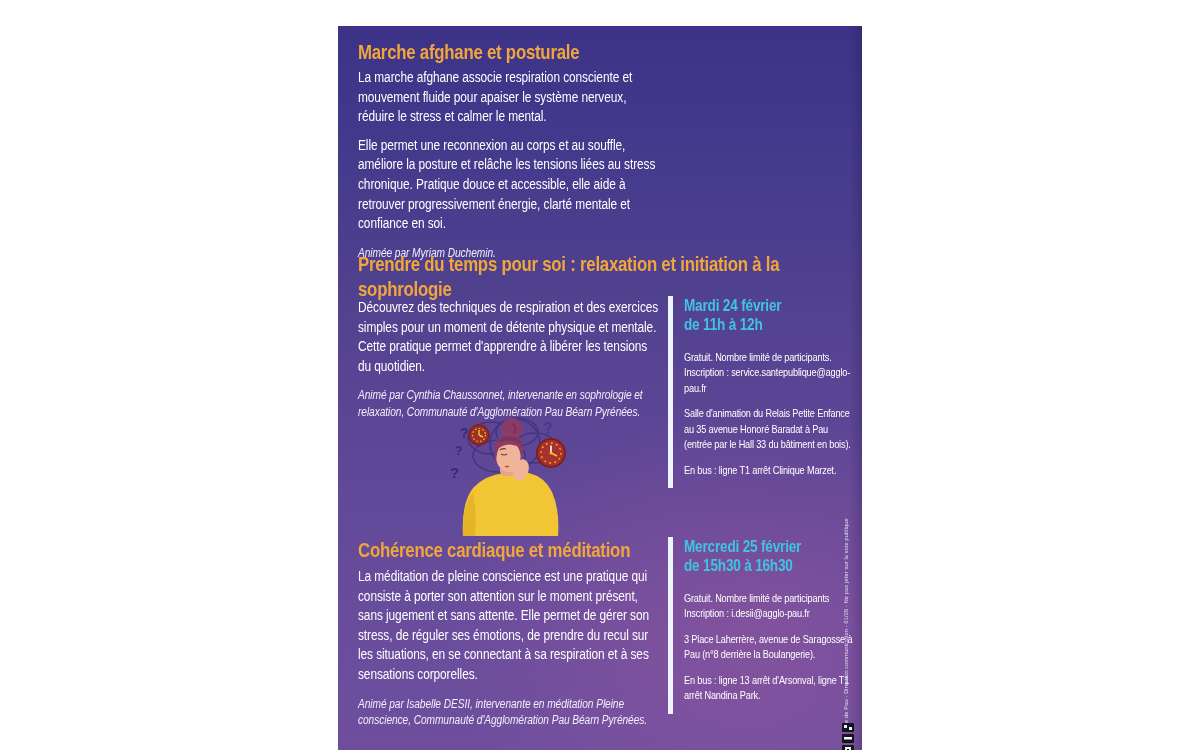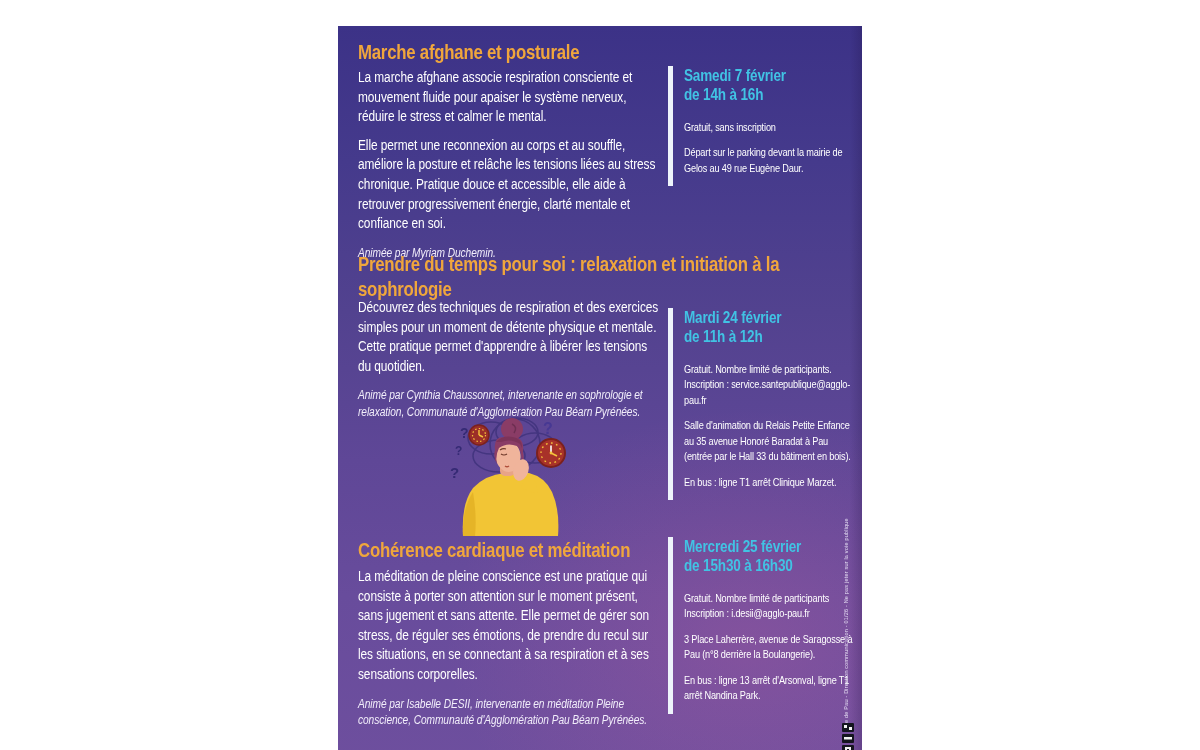--- a/index.html
+++ b/index.html
@@ -36,39 +36,27 @@
 
 <div class="stage">
   <div class="flyer">
 
     <h2 class="section-title" style="top:14px">Marche afghane et posturale</h2>
     <div class="body-block" style="top:42px">
       <p>La marche afghane associe respiration consciente et mouvement fluide pour apaiser le système nerveux, réduire le stress et calmer le mental.</p>
       <p>Elle permet une reconnexion au corps et au souffle, améliore la posture et relâche les tensions liées au stress chronique. Pratique douce et accessible, elle aide à retrouver progressivement énergie, clarté mentale et confiance en soi.</p>
       <p class="facilitator">Animée par Myriam Duchemin.</p>
     </div>
-    <div class="schedule" style="top:40px">
-      <div class="schedule-text">
-        <div class="date">
-          <div>Samedi 7 février</div>
-          <div>de 14h à 16h</div>
-        </div>
-        <div class="schedule-details">
-          <p>Gratuit, sans inscription</p>
-          <p>Départ sur le parking devant la mairie de Gelos au 49 rue Eugène Daur.</p>
-        </div>
-      </div>
-    </div>
 
     <h2 class="section-title" style="top:226px">Prendre du temps pour soi : relaxation et initiation à la sophrologie</h2>
     <div class="body-block" style="top:272px">
       <p>Découvrez des techniques de respiration et des exercices simples pour un moment de détente physique et mentale. Cette pratique permet d'apprendre à libérer les tensions du quotidien.</p>
       <p class="facilitator">Animé par Cynthia Chaussonnet, intervenante en sophrologie et relaxation, Communauté d'Agglomération Pau Béarn Pyrénées.</p>
     </div>
-    <div class="schedule" style="top:282px">
+    <div class="schedule" style="top:270px">
       <div class="schedule-text">
         <div class="date">
           <div>Mardi 24 février</div>
           <div>de 11h à 12h</div>
         </div>
         <div class="schedule-details">
           <p>Gratuit. Nombre limité de participants. Inscription : service.santepublique@agglo-pau.fr</p>
           <p>Salle d'animation du Relais Petite Enfance au 35 avenue Honoré Baradat à Pau (entrée par le Hall 33 du bâtiment en bois).</p>
           <p>En bus : ligne T1 arrêt Clinique Marzet.</p>
         </div>

